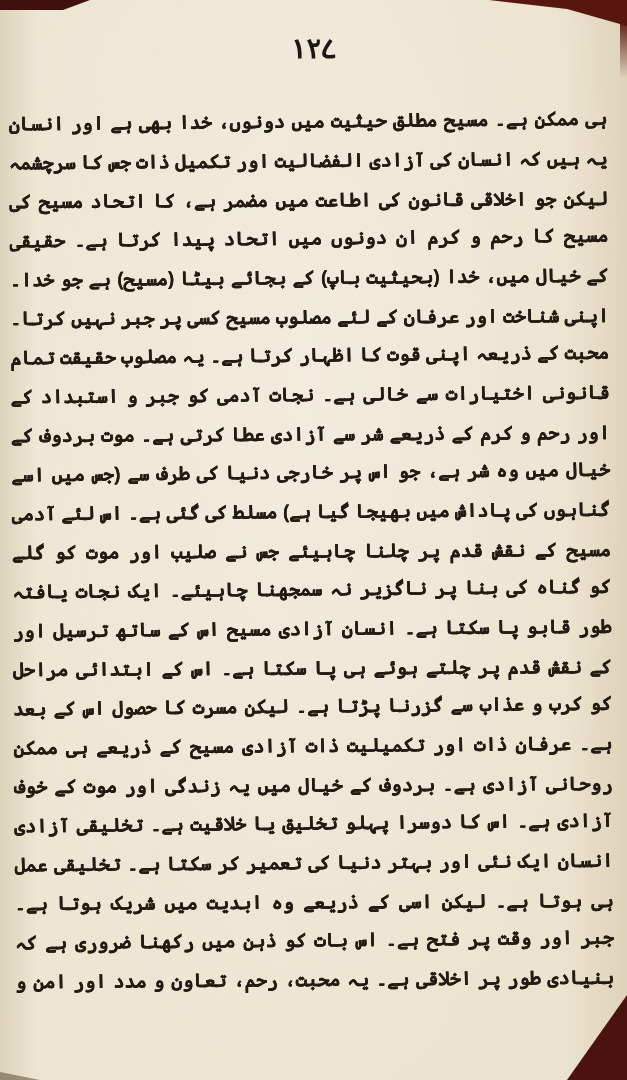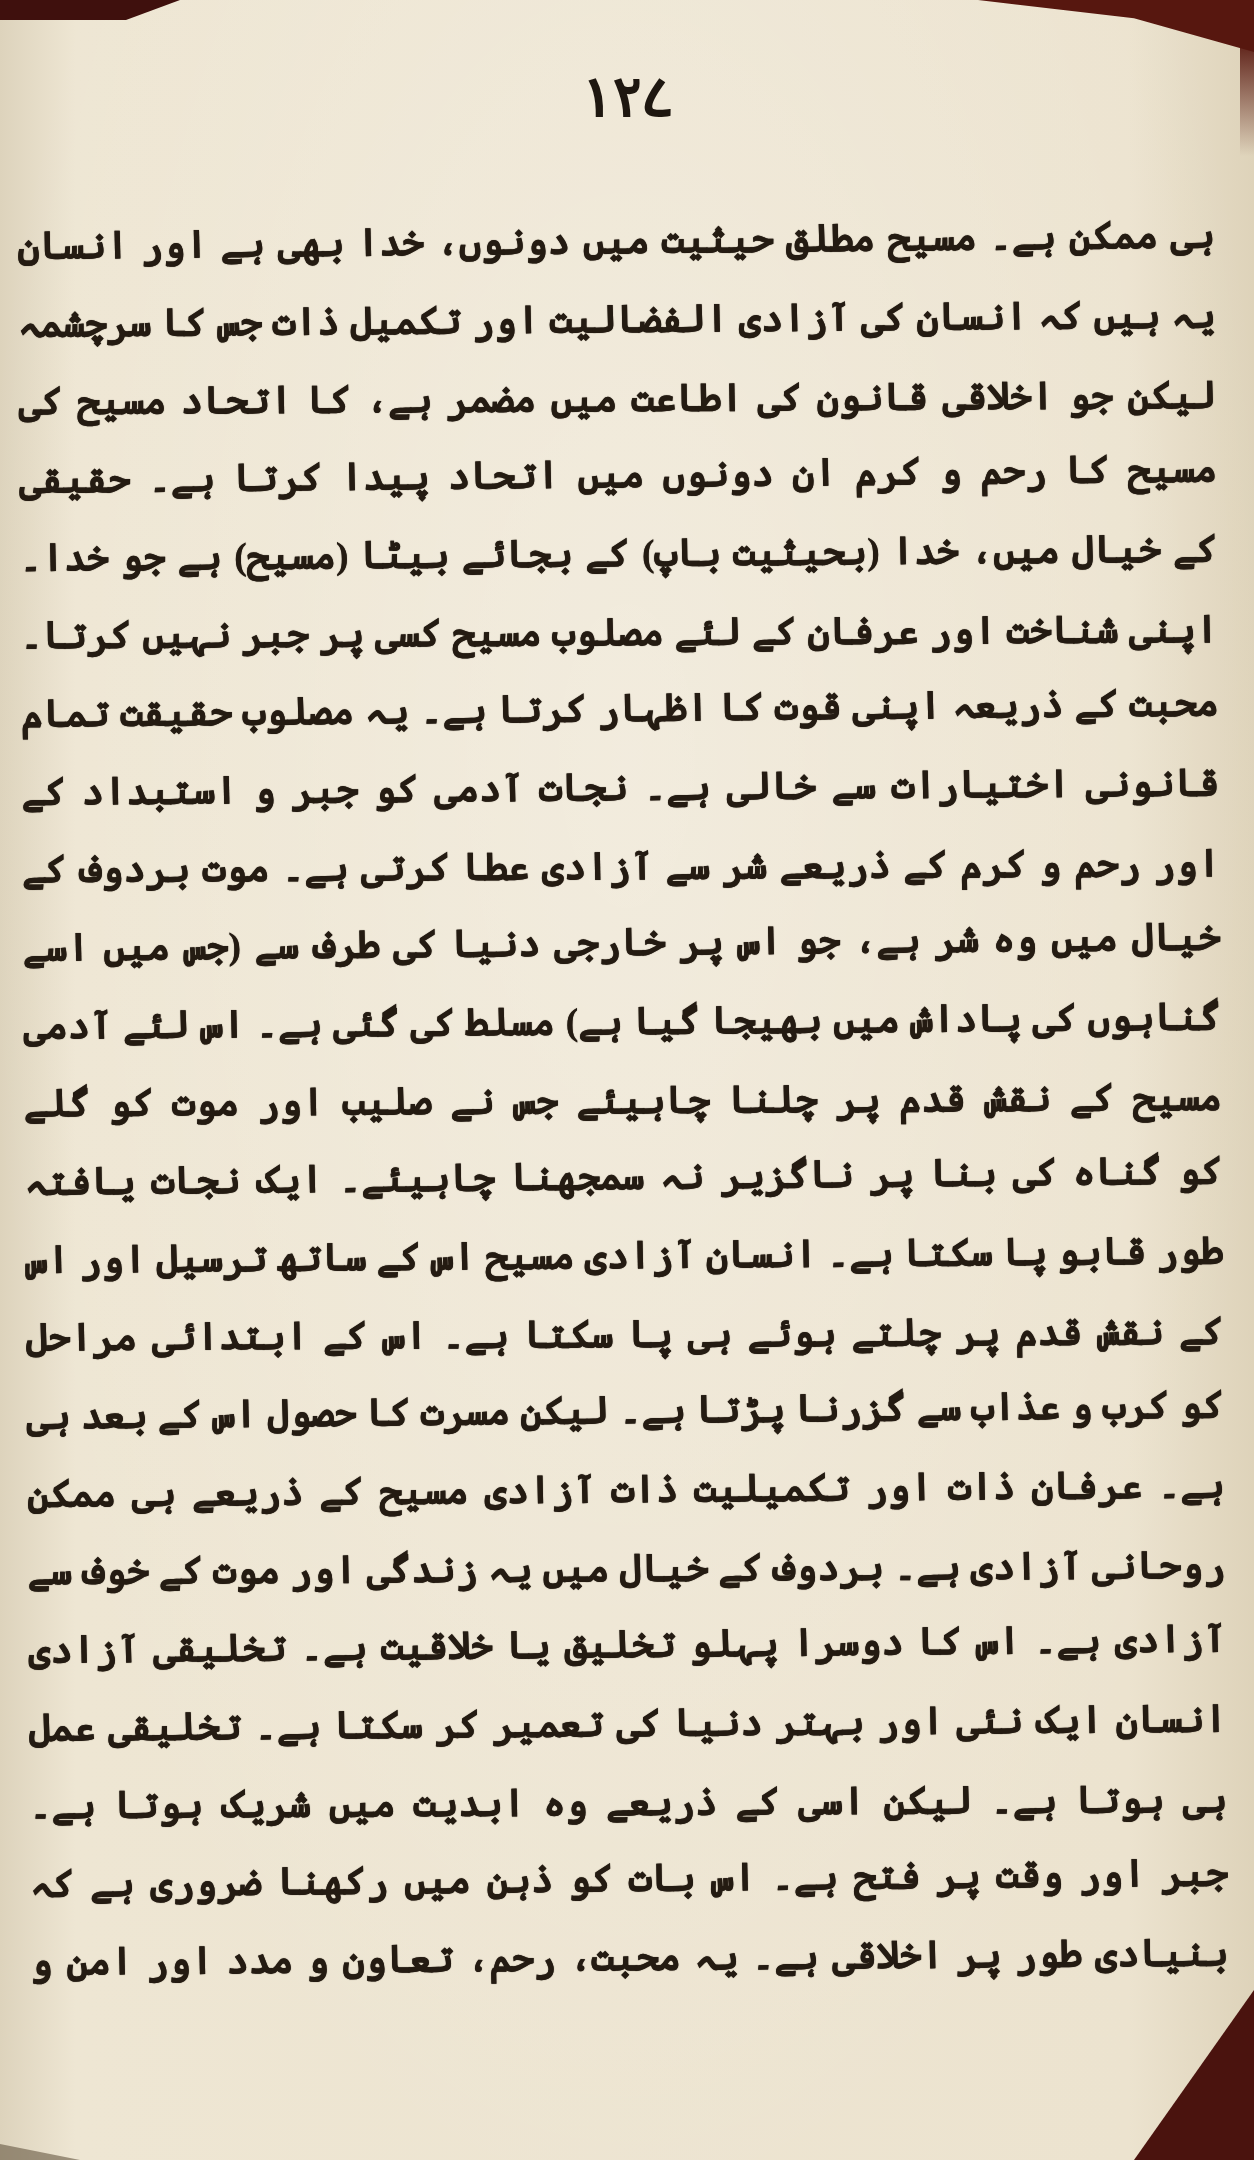--- a/index.html
+++ b/index.html
@@ -10,21 +10,21 @@
   .page {
     position: relative;
     width: 627px;
     height: 1080px;
     margin: 0 auto;
     overflow: hidden;
     background:
       radial-gradient(ellipse at 50% 35%, rgba(255,255,255,0.28), rgba(255,255,255,0) 75%),
       linear-gradient(90deg, #ddd3bc 0%, #eee6d3 6%, #ece3cf 90%, #ded3ba 100%),
       #ece3cf;
-    font-family: Liberation Serif, serif;
+    font-family: Liberation Sans, sans-serif;
     color: #241b12;
   }
   
   .corner { position: absolute; background: #4e1511; }
   .corner-tl {
     top: 0; left: 0;
     width: 90px; height: 10px;
     clip-path: polygon(0 0, 100% 0, 70% 100%, 0 100%);
     background: #3f100d;
   }

